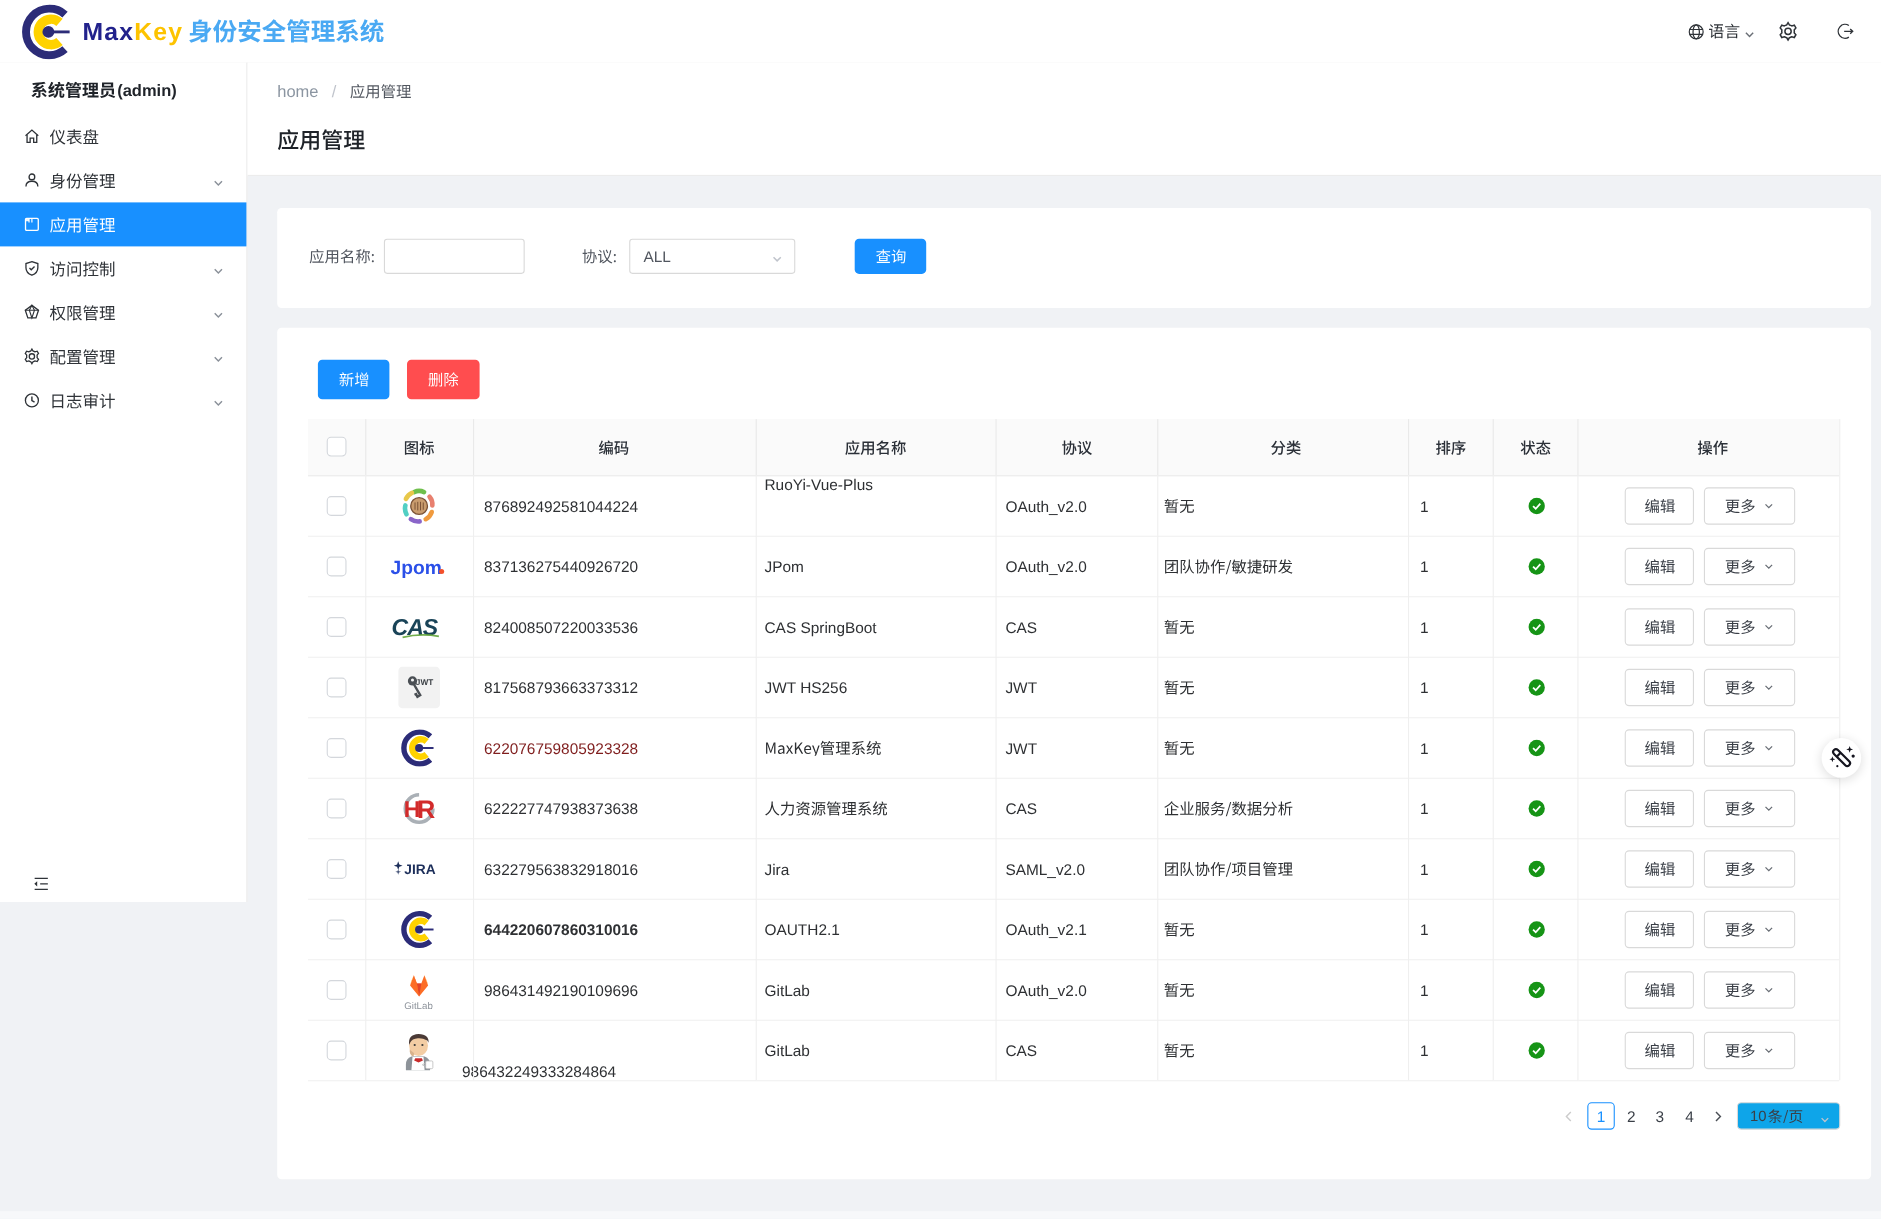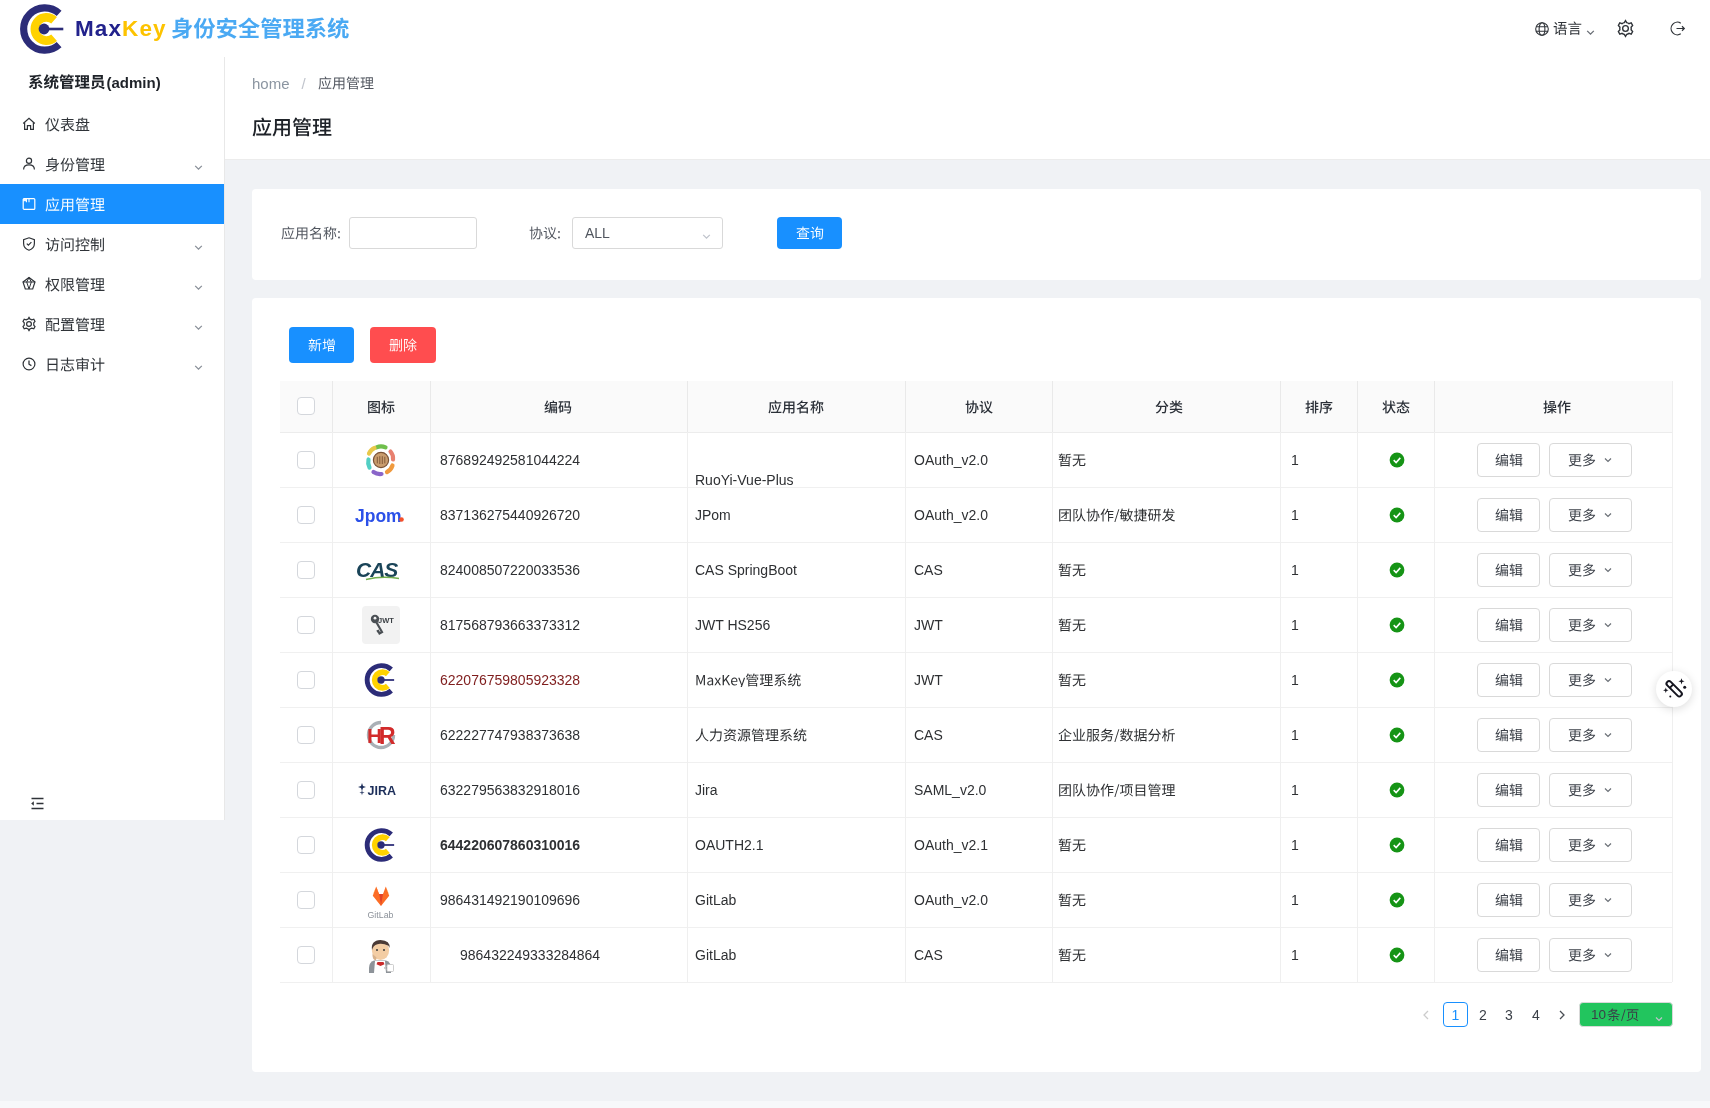--- a/index.html
+++ b/index.html
@@ -422,21 +422,21 @@
         <path d="M7.5 26.5 Q5.5 22.5 6.5 18.5" stroke="#52cfc4"></path>
         <path d="M7 12.5 Q9 8.5 12.5 7" stroke="#e8c84a"></path>
       </g>
       <circle cx="19" cy="19" r="7.6" fill="#c99c6e" stroke="#7a5236" stroke-width="1.2"></circle>
       <path d="M15.3 15.8 V22.4 M17.8 15.2 V23 M20.3 15.2 V23 M22.8 15.8 V22.4" stroke="#7a5236" stroke-width=".9" fill="none"></path>
     </svg>
   </div>
 <div style="position:absolute;left:440px;top:432px;height:55px;display:flex;align-items:center;">
     <span style="font-family:'Liberation Sans',sans-serif;font-size:14px;color:#2e3033;">876892492581044224</span>
   </div>
-<div style="position:absolute;left:695px;top:452px;height:55px;display:flex;align-items:center;">
+<div style="position:absolute;left:695px;top:432px;height:55px;display:flex;align-items:flex-start;">
     <span style="font-family:'Liberation Sans',sans-serif;font-size:14px;color:#2e3033;">RuoYi-Vue-Plus</span>
   </div>
 <div style="position:absolute;left:914px;top:432px;height:55px;display:flex;align-items:center;">
     <span style="font-family:'Liberation Sans',sans-serif;font-size:14px;color:#2e3033;">OAuth_v2.0</span>
   </div>
 <div style="position:absolute;left:1058px;top:432px;height:55px;display:flex;align-items:center;">
     <svg class="z" width="28.0" height="14" viewBox="0 -880 2000 1000" fill="#2e3033">
       <use href="#q75"></use>
       <use href="#q76" x="1000"></use>
     </svg>
@@ -926,21 +926,21 @@
       <ellipse cx="17.5" cy="14.5" rx="8.6" ry="9.6" fill="#f3cda4"></ellipse>
       <path d="M9 14 Q7.5 4.5 17.5 4 Q27.5 4.5 26.5 12 L25.5 9.8 Q21 7.5 17 7.8 Q11.5 8.2 9.8 12 Z" fill="#4a3a36"></path>
       <path d="M9.5 18 Q9 23.5 13 24.5 L13.5 21.5 Z" fill="#d8b28c"></path>
       <circle cx="14" cy="14" r="1" fill="#3a3a3a"></circle>
       <circle cx="21" cy="14" r="1" fill="#3a3a3a"></circle>
       <path d="M14.5 26 L20.5 26 L21.5 28.2 L17.5 30 L13.5 28.2 Z" fill="#c92b2b"></path>
       <rect x="24" y="28.5" width="6.5" height="7" rx="1" fill="#fff" stroke="#b9b9b9" stroke-width=".7"></rect>
       <path d="M24 30 L21 32 L24 33.5" stroke="#b9b9b9" stroke-width=".8" fill="none"></path>
     </svg>
   </div>
-<div style="position:absolute;left:460px;top:927px;height:55px;display:flex;align-items:center;">
+<div style="position:absolute;left:420px;top:927px;height:55px;display:flex;align-items:flex-end;">
     <span style="font-family:'Liberation Sans',sans-serif;font-size:14px;color:#2e3033;">986432249333284864</span>
   </div>
 <div style="position:absolute;left:695px;top:927px;height:55px;display:flex;align-items:center;">
     <span style="font-family:'Liberation Sans',sans-serif;font-size:14px;color:#2e3033;">GitLab</span>
   </div>
 <div style="position:absolute;left:914px;top:927px;height:55px;display:flex;align-items:center;">
     <span style="font-family:'Liberation Sans',sans-serif;font-size:14px;color:#2e3033;">CAS</span>
   </div>
 <div style="position:absolute;left:1058px;top:927px;height:55px;display:flex;align-items:center;">
     <svg class="z" width="28.0" height="14" viewBox="0 -880 2000 1000" fill="#2e3033">
@@ -990,21 +990,21 @@
   </div>
 <div style="position:absolute;left:1443px;top:1002px;width:23px;height:23px;border:1px solid #1890ff;border-radius:4px;background:#fff;display:flex;align-items:center;justify-content:center;font-family:'Liberation Sans',sans-serif;font-size:14px;color:#1890ff;">1</div>
 <div style="position:absolute;left:1476px;top:1002px;width:14px;height:25px;display:flex;align-items:center;justify-content:center;font-family:'Liberation Sans',sans-serif;font-size:14px;color:#3a3f47;">2</div>
 <div style="position:absolute;left:1502px;top:1002px;width:14px;height:25px;display:flex;align-items:center;justify-content:center;font-family:'Liberation Sans',sans-serif;font-size:14px;color:#3a3f47;">3</div>
 <div style="position:absolute;left:1529px;top:1002px;width:14px;height:25px;display:flex;align-items:center;justify-content:center;font-family:'Liberation Sans',sans-serif;font-size:14px;color:#3a3f47;">4</div>
 <div style="position:absolute;left:1556px;top:1002px;width:12px;height:25px;display:flex;align-items:center;">
     <svg width="12" height="12" viewBox="0 0 11 12" fill="none" stroke="#4a4f55" stroke-width="1.3">
       <path d="M3.5 2 L7.5 6 L3.5 10"></path>
     </svg>
   </div>
-<div style="position:absolute;left:1579px;top:1002px;width:92px;height:23px;border:1px solid #d9d9d9;border-radius:4px;background:#22c55e;">
+<div style="position:absolute;left:1579px;top:1002px;width:92px;height:23px;border:1px solid #d9d9d9;border-radius:4px;background:#0ea5e9;">
     <div style="position:absolute;left:11px;top:0;height:23px;display:flex;align-items:center;font-family:'Liberation Sans',sans-serif;font-size:13.5px;color:#3a3f47;">10&nbsp;</div>
     <div style="position:absolute;left:27px;top:0;height:23px;display:flex;align-items:center;">
       <svg class="z" width="32.3" height="13.5" viewBox="0 -880 2392 1000" fill="#3a3f47">
         <use href="#q108"></use>
         <use href="#q82" x="1000"></use>
         <use href="#q109" x="1392"></use>
       </svg>
     </div>
     <div style="position:absolute;right:8px;top:7px;"><svg width="10" height="10" viewBox="0 0 10 10" fill="none" stroke="#c0c4cc" stroke-width="1.2">
         <path d="M2 3.5 L5 6.5 L8 3.5"></path>

